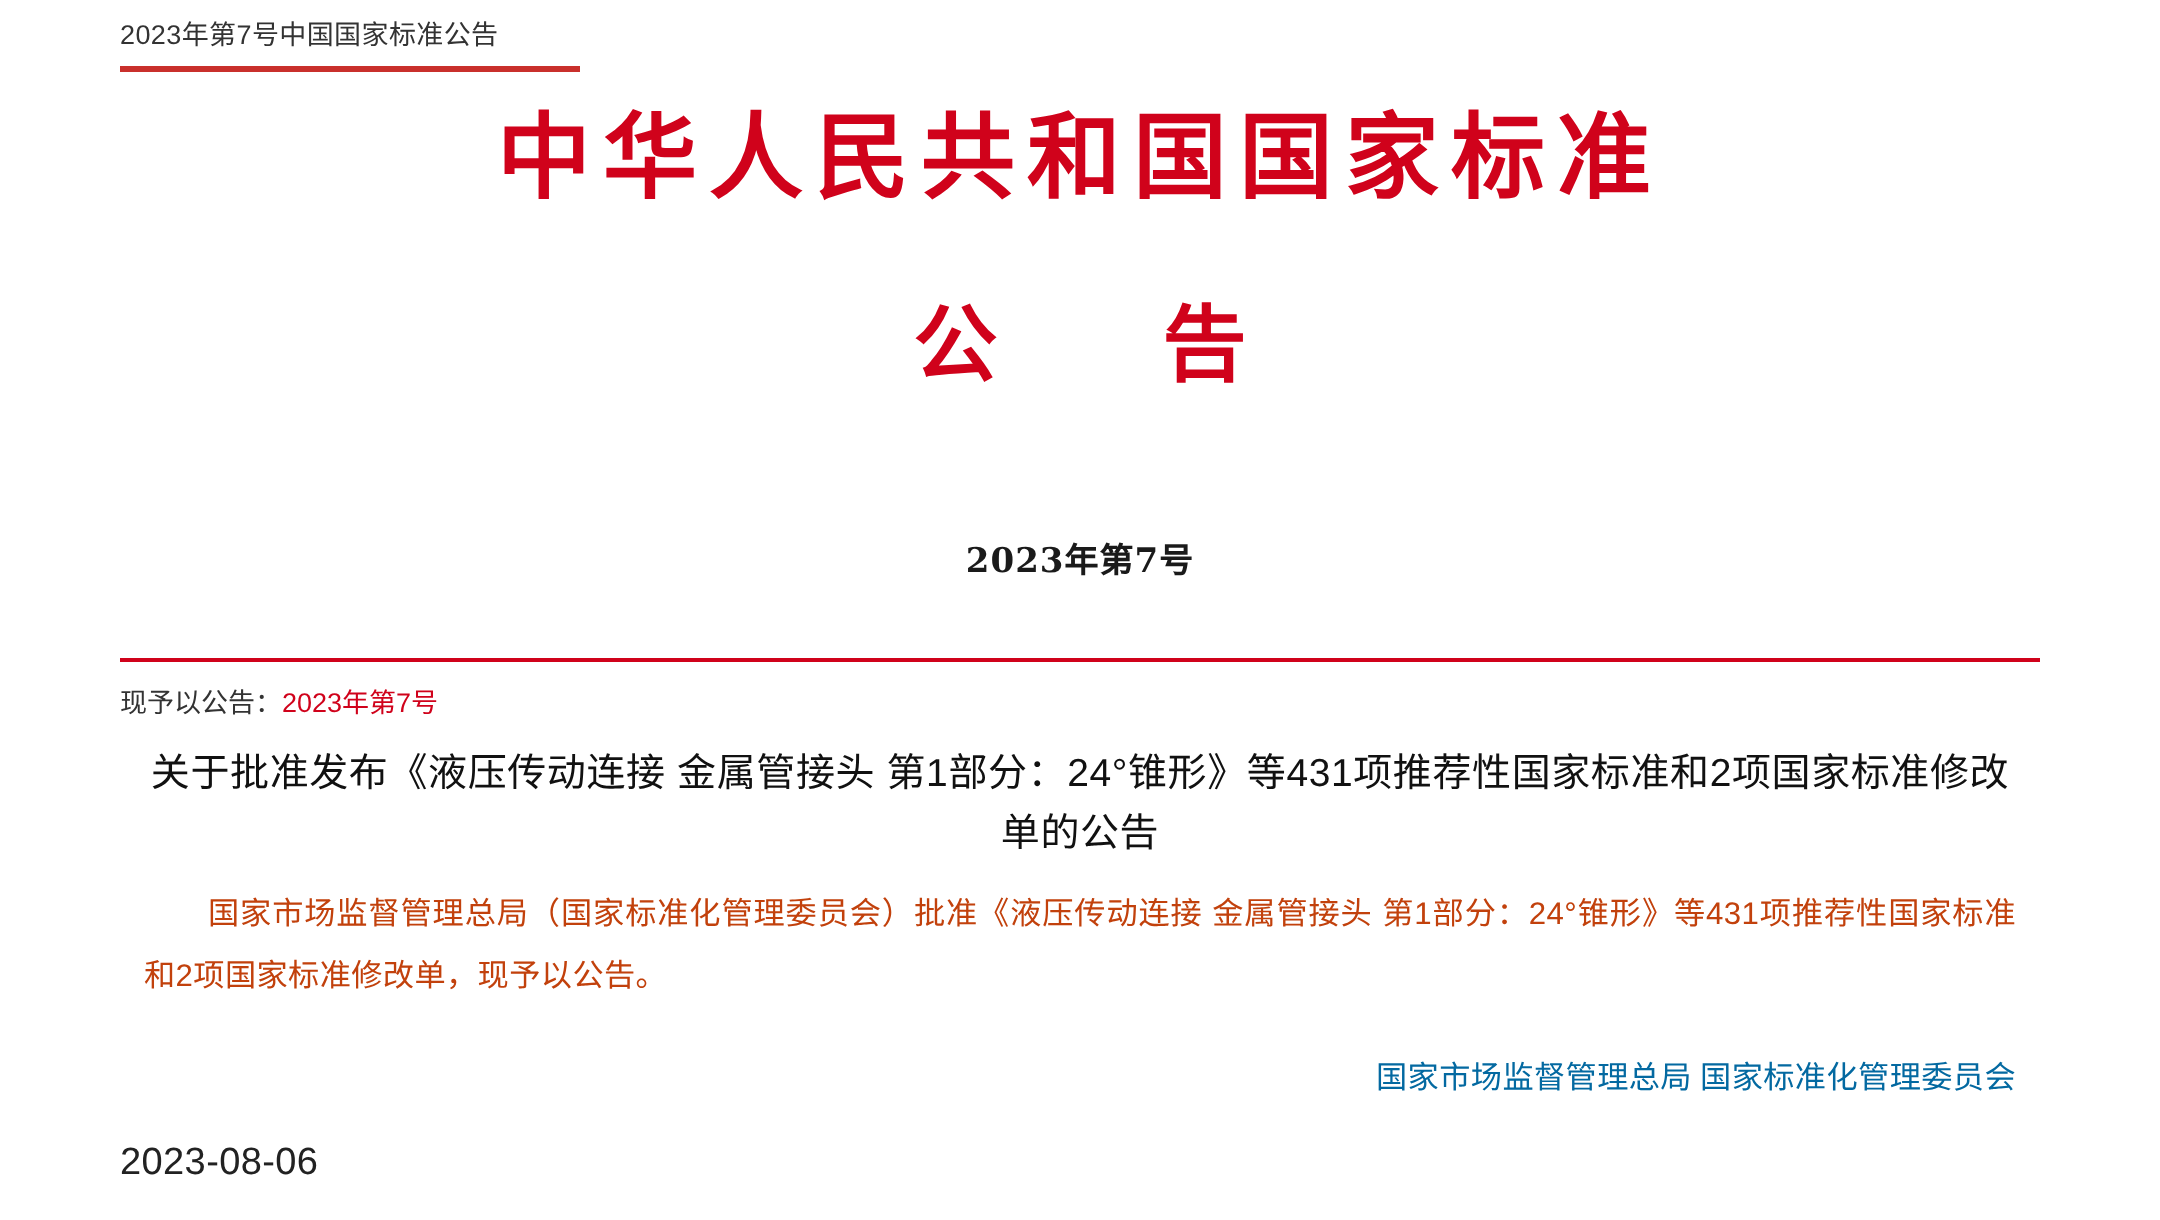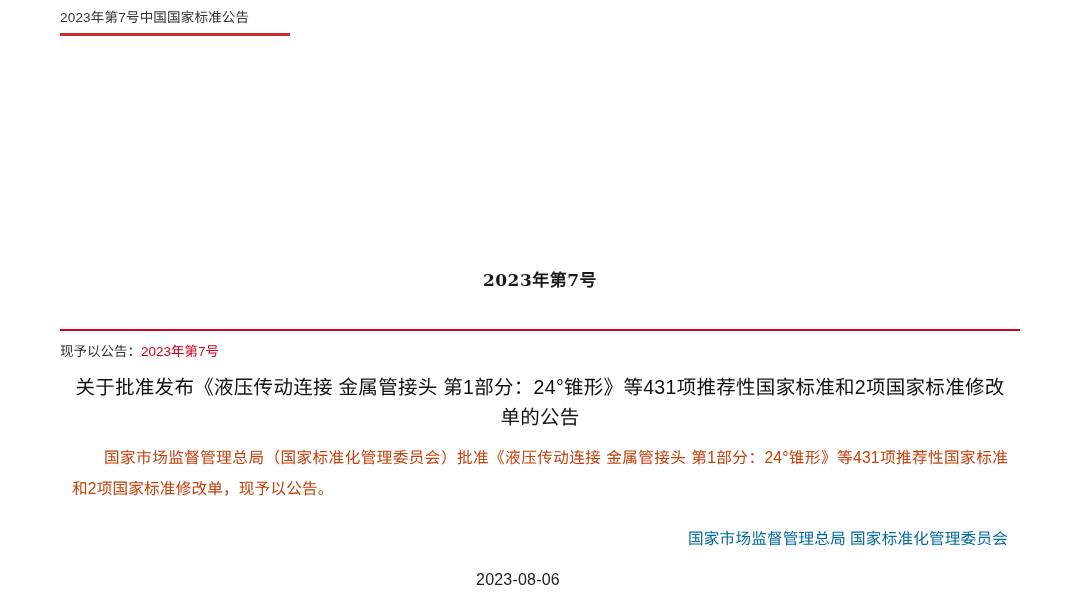--- a/index.html
+++ b/index.html
@@ -149,39 +149,41 @@
     width: 948px;
     text-align: right;
     font-size: 15.6px;
     color: #0369a1;
     letter-spacing: 0.2px;
     font-family: Liberation Serif, serif;
   }
   .doc-date {
     position: absolute;
     top: 571px;
-    left: 44px;
+    left: 60px;
     width: 948px;
-    text-align: center;
-    font-size: 16px;
+    text-align: left;
+    font-size: 19px;
     color: #222;
     letter-spacing: 0.2px;
   }
 </style>
 </head>
 <body>
 
 <div class="page">
 
   <div class="top-tab-wrap">
     <div class="top-tab">2023年第7号中国国家标准公告</div>
     <div class="top-tab-underline"></div>
   </div>
 
+  <div class="main-title">中华人民共和国国家标准</div>
 
+  <div class="sub-title">公 告</div>
 
   <div class="issue-no">2023年第7号</div>
 
   <div class="divider"></div>
 
   <div class="attach-row">
     <span>现予以公告：</span><span class="attach-link">2023年第7号</span>
   </div>
 
   <div class="doc-title">关于批准发布《液压传动连接 金属管接头 第1部分：24°锥形》等431项推荐性国家标准和2项国家标准修改单的公告</div>

